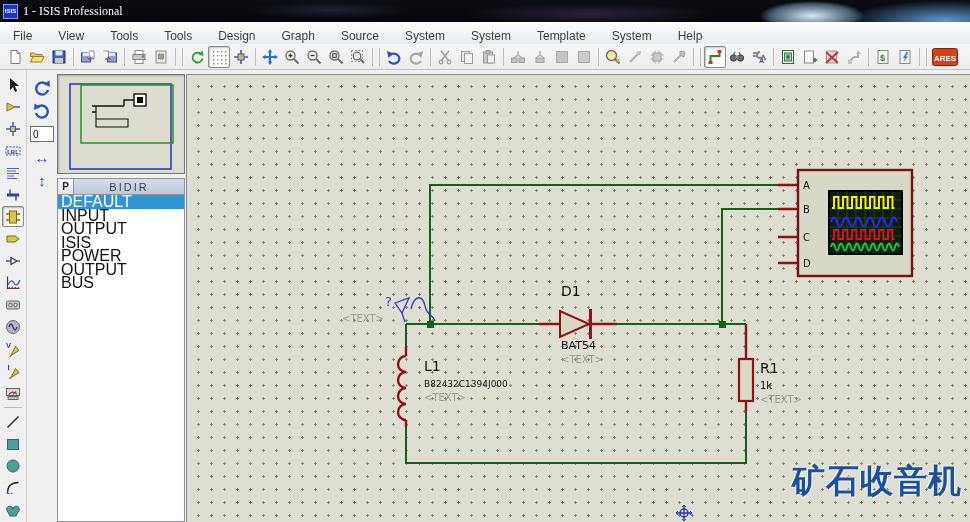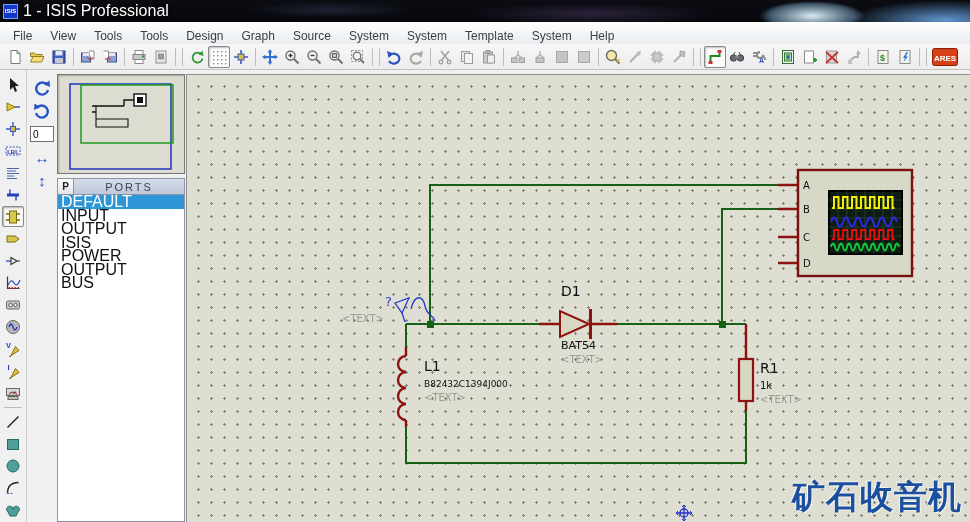--- a/index.html
+++ b/index.html
@@ -10,26 +10,26 @@
   #titlebar { position:absolute; left:0; top:0; width:970px; height:22px;
     background:
       radial-gradient(ellipse 70px 20px at 812px 16px, rgba(225,245,255,.95), rgba(150,200,240,.4) 60%, transparent 75%),
       radial-gradient(ellipse 130px 26px at 945px 20px, rgba(110,175,240,.85), transparent 75%),
       radial-gradient(ellipse 180px 16px at 590px 14px, rgba(110,80,140,.35), transparent 70%),
       radial-gradient(ellipse 120px 12px at 330px 10px, rgba(80,90,130,.30), transparent 70%),
       linear-gradient(#0b0d13,#05070b);
     display:flex; align-items:center; color:#fff; }
   #app-icon { width:15px; height:15px; margin:0 5px 0 3px; background:#1536c8; border:1px solid #6fa0ff;
     color:#fff; font-size:6px; font-weight:bold; display:flex; align-items:center; justify-content:center; letter-spacing:0; }
-  #title-text { font-size:16px; text-shadow:0 0 4px #000; }
+  #title-text { font-size:12px; text-shadow:0 0 4px #000;font-family:Liberation Serif, serif; }
 
   
   #menubar { position:absolute; left:0; top:22px; width:970px; height:28px;
     background:linear-gradient(#ffffff,#eef1f4 60%,#e4e8ec); border-bottom:1px solid #b6bcc4;
-    display:flex; align-items:center; padding-left:4px; }
+    display:flex; align-items:center; padding-left:4px;gap:8px; }
   .menu-item { font-size:12px; color:#3a3f45; padding:2px 9px; cursor:default; }
 
   
   #toolbar { position:absolute; left:0; top:44px; width:970px; height:26px;
     background:linear-gradient(#f7f7f7,#ececec); border-bottom:1px solid #c2c2c2;
     display:flex; align-items:center; padding-left:4px; }
   .tbtn { width:22px; height:22px; display:flex; align-items:center; justify-content:center;
     border:1px solid transparent; border-radius:2px; flex:none; }
   .tbtn.pressed { border:1px solid #8a8a8a; background:#fdfdfd; box-shadow:inset 1px 1px 2px rgba(0,0,0,.25); }
   .tsep { width:1px; height:18px; background:#bdbdbd; margin:0 3px; flex:none; }
@@ -68,21 +68,21 @@
   .port-item.selected { background:#2f96d5; color:#fff; }
 
   
   #canvas { position:absolute; left:186px; top:74px; width:784px; height:448px;
     background-color:#dedfd2;
     background-image:radial-gradient(#84846f 1px, transparent 1.1px);
     background-size:13px 13px; background-position:5px 5px;
     border-left:1px solid #8a8a8a; border-top:1px solid #8a8a8a; }
   #schematic { position:absolute; left:0; top:0; }
 
-  #watermark { position:absolute; right:8px; bottom:2px; text-align:right;
+  #watermark { position:absolute; right:8px; bottom:18px; text-align:right;
     font-family:"DejaVu Sans",sans-serif;margin-left:32px; }
   #watermark .wline1 { font-size:33px; font-weight:bold; letter-spacing:1px;
     text-shadow:1px 1px 0 #f4f4ee,-1px -1px 0 #f4f4ee; }
   #watermark .wline2 { font-size:20px; font-weight:bold; margin-top:-2px;
     text-shadow:1px 1px 0 #f4f4ee; }
 
   svg { display:block; }
   .sch-label { font-family:"DejaVu Sans",sans-serif; }
 </style>
 </head>
@@ -557,21 +557,21 @@
         <path d="M34,31 h4 M34,37 h4"></path>
       </g>
       <rect x="76" y="19" width="12" height="12" fill="#fff" stroke="#111" stroke-width="1.4"></rect>
       <rect x="79" y="22" width="6" height="6" fill="#111"></rect>
     </svg>
   </div>
 
   <div id="ports-panel">
     <div id="ports-header">
       <div id="ports-pbtn">P</div>
-      <div id="ports-title">PORTS</div>
+      <div id="ports-title">BIDIR</div>
     </div>
     <div id="ports-list">
       <div class="port-item selected">DEFAULT</div>
       <div class="port-item">INPUT</div>
       <div class="port-item">OUTPUT</div>
       <div class="port-item">ISIS</div>
       <div class="port-item">POWER</div>
       <div class="port-item">OUTPUT</div>
       <div class="port-item">BUS</div>
     </div>

